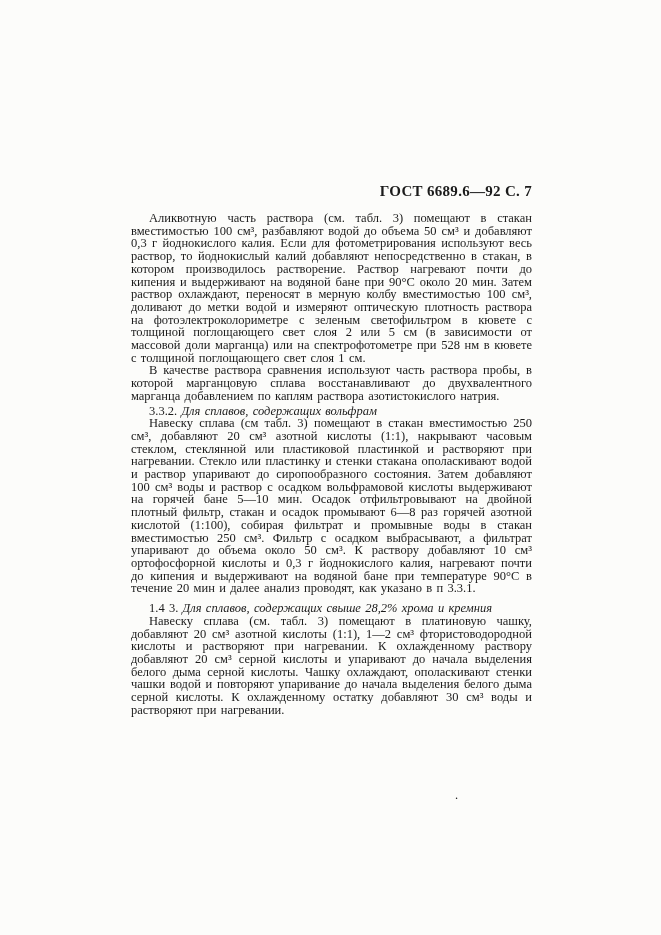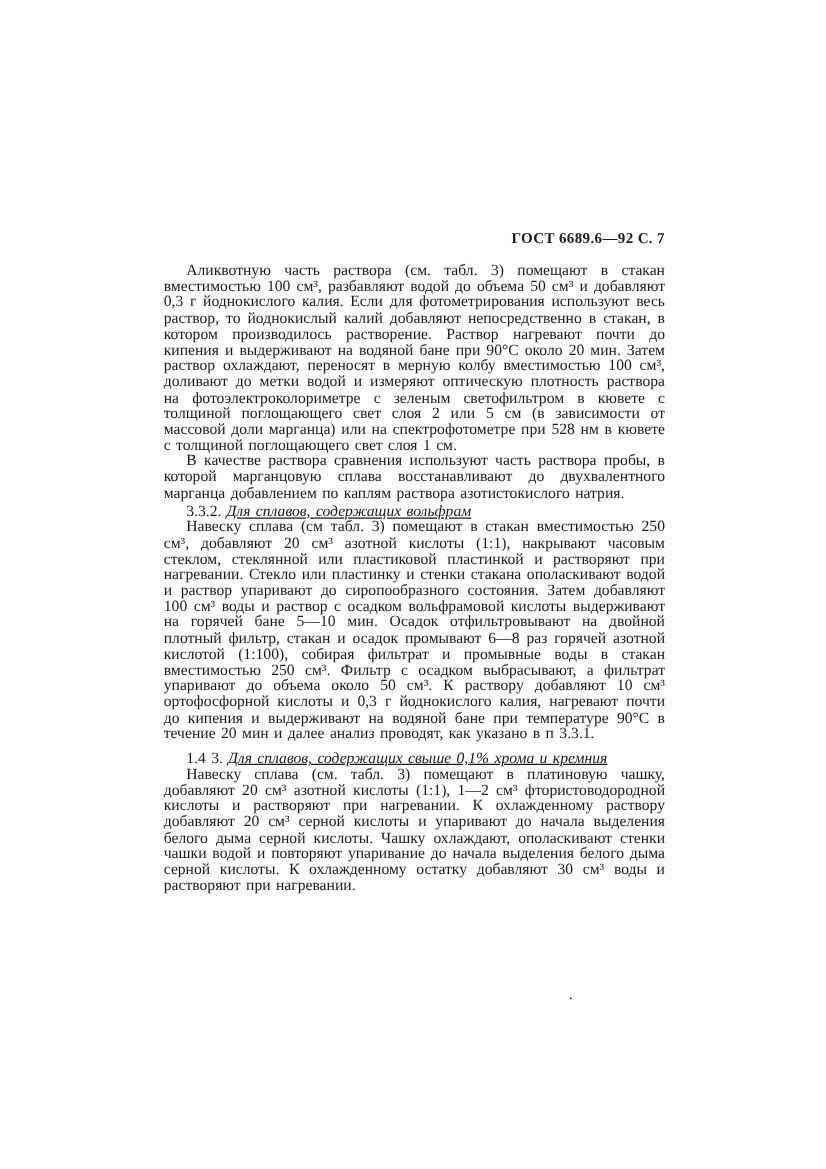--- a/index.html
+++ b/index.html
@@ -17,21 +17,21 @@
   }
   .page-column {
     position: absolute;
     left: 131px;
     top: 183px;
     width: 401px;
   }
   .doc-header {
     text-align: right;
     font-weight: bold;
-    font-size: 12px;
+    font-size: 15px;
     letter-spacing: 0.3px;
     margin: 0 0 12px 0;
   }
   p.para, p.heading {
     margin: 0;
     font-size: 12.5px;
     line-height: 12.7px;
     text-align: justify;
     text-indent: 18px;
     word-spacing: 1.2px;
@@ -42,21 +42,20 @@
   }
   p.heading.gap {
     margin-top: 7px;
   }
   .section-num {
     font-style: normal;
     margin-right: 4px;
   }
   .section-title {
     font-style: italic;
-    text-decoration: underline;
   }
   .stray-mark {
     position: absolute;
     left: 455px;
     top: 788px;
     font-size: 12.5px;
   }
 </style>
 </head>
 <body>
@@ -66,19 +65,19 @@
   <div class="doc-header">ГОСТ 6689.6—92 С. 7</div>
 
   <p class="para">Аликвотную часть раствора (см. табл. 3) помещают в стакан вместимостью 100 см³, разбавляют водой до объема 50 см³ и добавляют 0,3 г йоднокислого калия. Если для фотометрирования используют весь раствор, то йоднокислый калий добавляют непосредственно в стакан, в котором производилось растворение. Раствор нагревают почти до кипения и выдерживают на водяной бане при 90°С около 20 мин. Затем раствор охлаждают, переносят в мерную колбу вместимостью 100 см³, доливают до метки водой и измеряют оптическую плотность раствора на фотоэлектроколориметре с зеленым светофильтром в кювете с толщиной поглощающего свет слоя 2 или 5 см (в зависимости от массовой доли марганца) или на спектрофотометре при 528 нм в кювете с толщиной поглощающего свет слоя 1 см.</p>
 
   <p class="para">В качестве раствора сравнения используют часть раствора пробы, в которой марганцовую сплава восстанавливают до двухвалентного марганца добавлением по каплям раствора азотистокислого натрия.</p>
 
   <p class="heading"><span class="section-num">3.3.2.</span><span class="section-title">Для сплавов, содержащих вольфрам</span></p>
 
   <p class="para">Навеску сплава (см табл. 3) помещают в стакан вместимостью 250 см³, добавляют 20 см³ азотной кислоты (1:1), накрывают часовым стеклом, стеклянной или пластиковой пластинкой и растворяют при нагревании. Стекло или пластинку и стенки стакана ополаскивают водой и раствор упаривают до сиропообразного состояния. Затем добавляют 100 см³ воды и раствор с осадком вольфрамовой кислоты выдерживают на горячей бане 5—10 мин. Осадок отфильтровывают на двойной плотный фильтр, стакан и осадок промывают 6—8 раз горячей азотной кислотой (1:100), собирая фильтрат и промывные воды в стакан вместимостью 250 см³. Фильтр с осадком выбрасывают, а фильтрат упаривают до объема около 50 см³. К раствору добавляют 10 см³ ортофосфорной кислоты и 0,3 г йоднокислого калия, нагревают почти до кипения и выдерживают на водяной бане при температуре 90°С в течение 20 мин и далее анализ проводят, как указано в п 3.3.1.</p>
 
-  <p class="heading gap"><span class="section-num">1.4 3.</span><span class="section-title">Для сплавов, содержащих свыше 0,1% хрома и кремния</span></p>
+  <p class="heading gap"><span class="section-num">1.4 3.</span><span class="section-title">Для сплавов, содержащих свыше 28,2% хрома и кремния</span></p>
 
   <p class="para">Навеску сплава (см. табл. 3) помещают в платиновую чашку, добавляют 20 см³ азотной кислоты (1:1), 1—2 см³ фтористоводородной кислоты и растворяют при нагревании. К охлажденному раствору добавляют 20 см³ серной кислоты и упаривают до начала выделения белого дыма серной кислоты. Чашку охлаждают, ополаскивают стенки чашки водой и повторяют упаривание до начала выделения белого дыма серной кислоты. К охлажденному остатку добавляют 30 см³ воды и растворяют при нагревании.</p>
 
 </div>
 
 <span class="stray-mark">.</span>
 
 </body></html>

